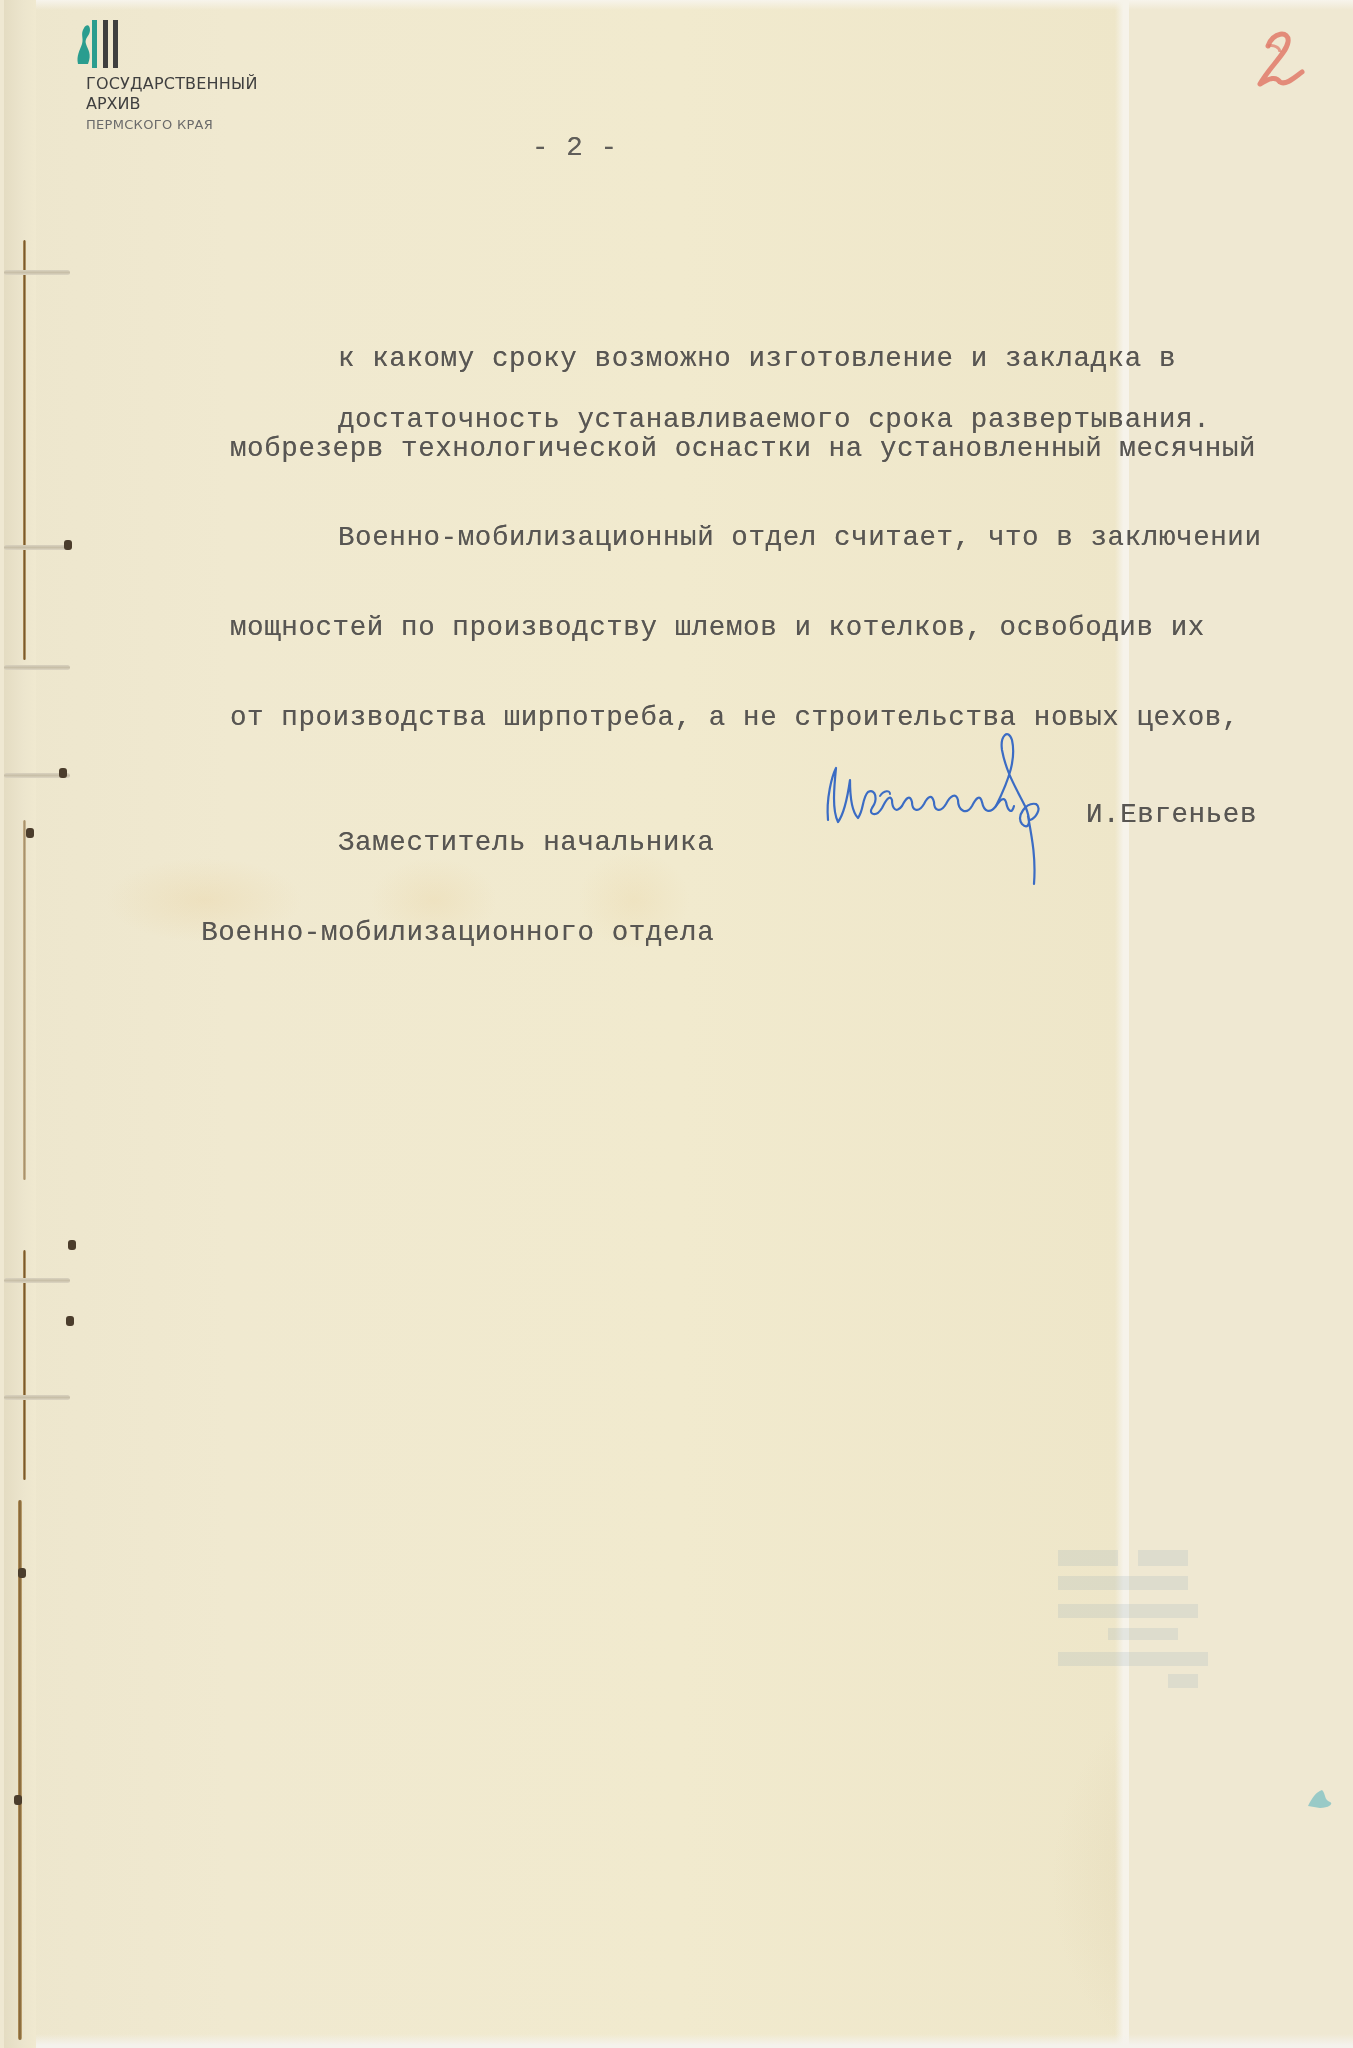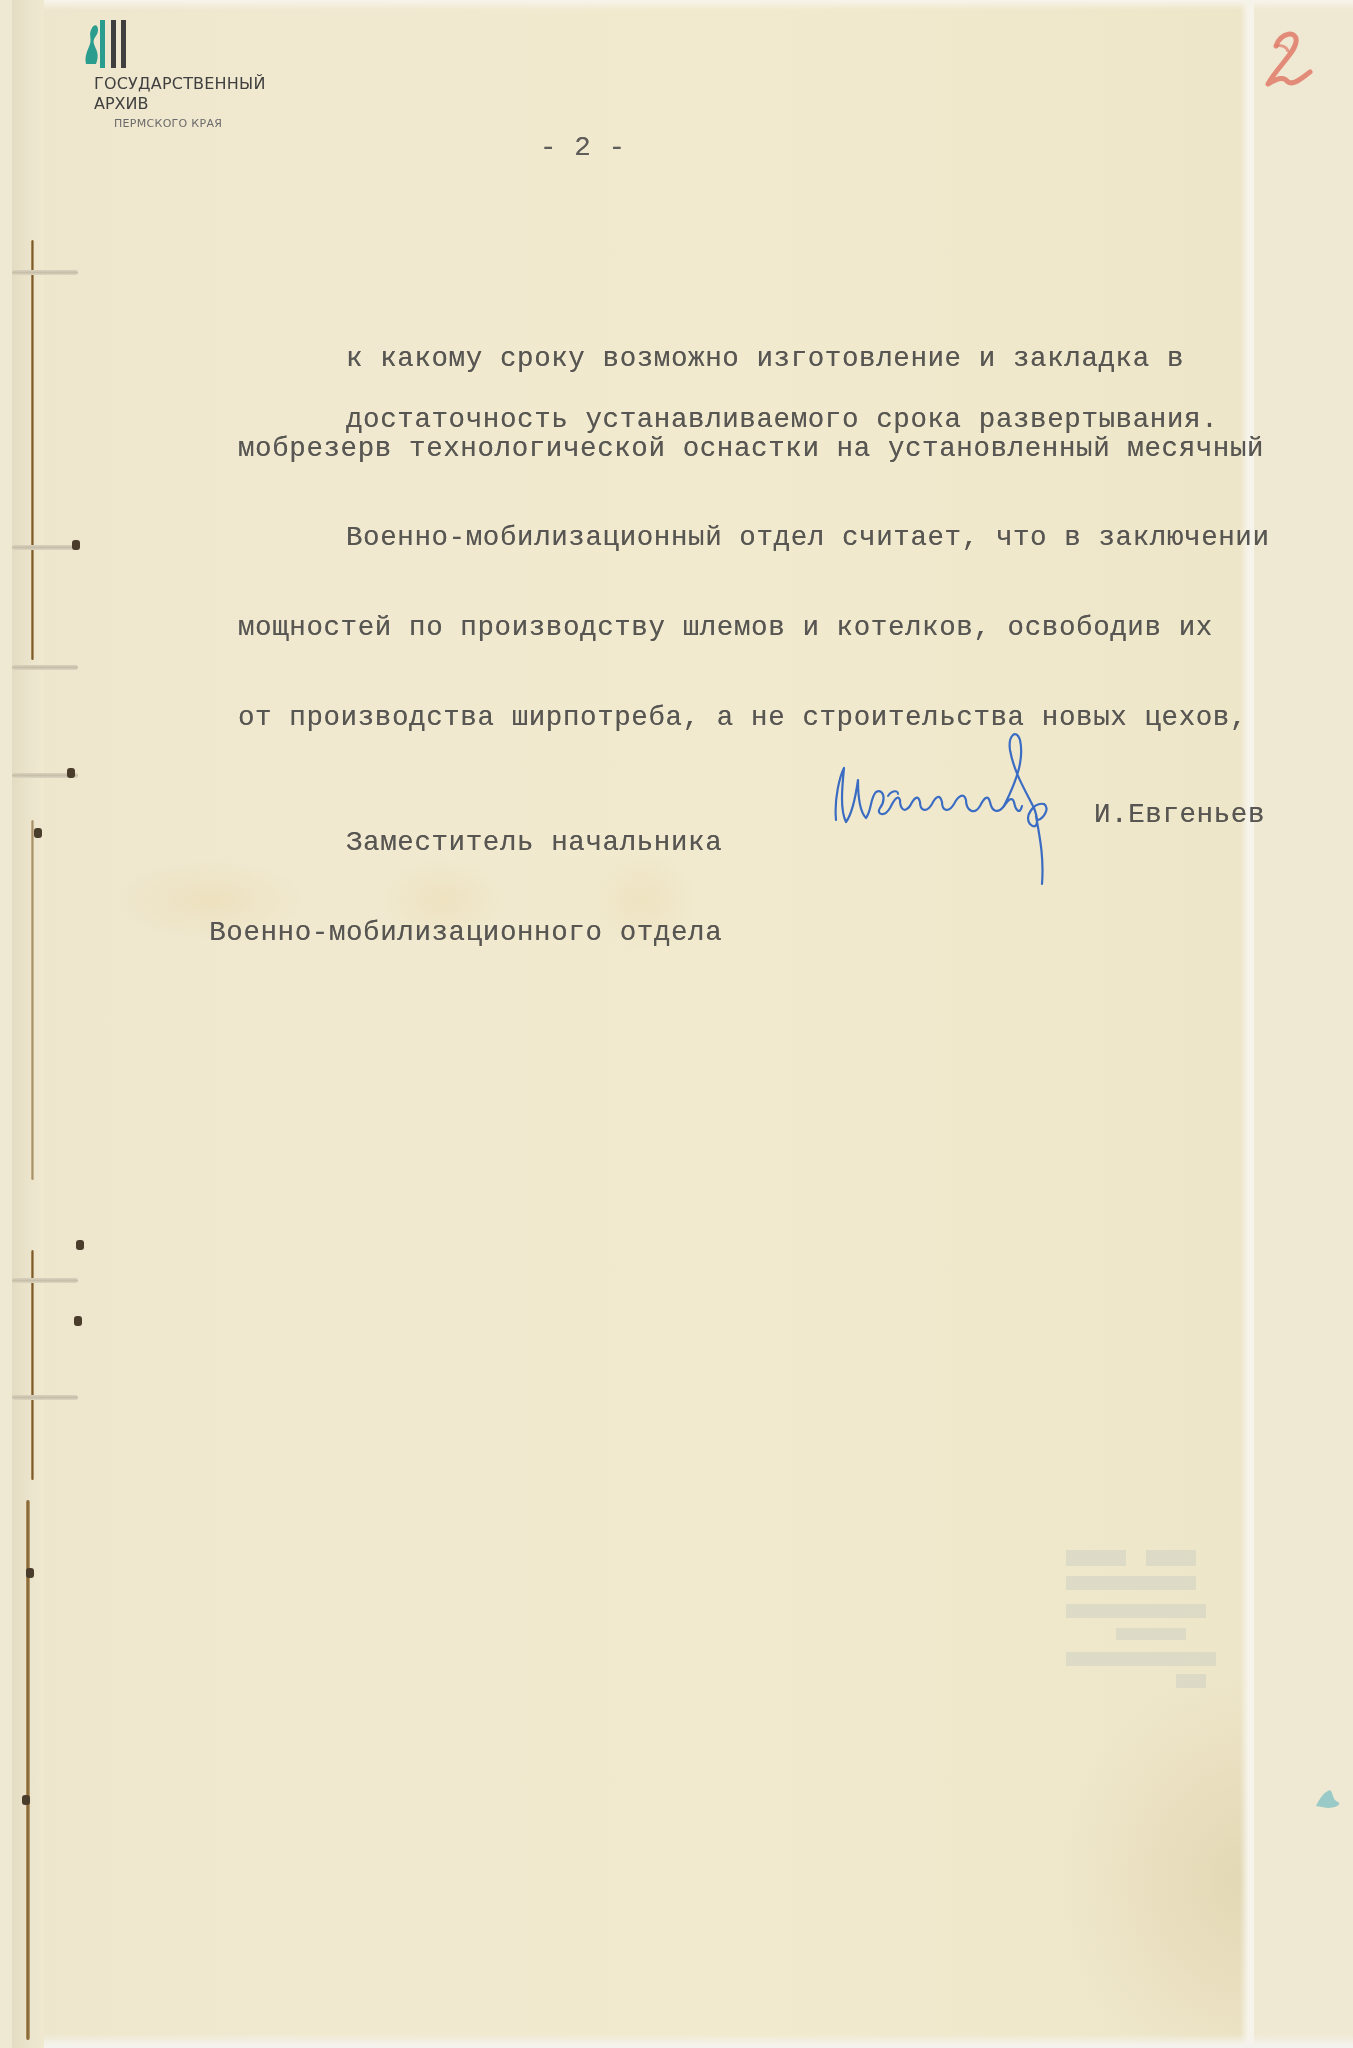--- a/index.html
+++ b/index.html
@@ -2,21 +2,21 @@
 <html><head>
 <meta charset="utf-8">
 <style>
   html, body { margin: 0; padding: 0; }
   body {
     width: 1353px; height: 2048px; overflow: hidden; position: relative;
     background: #efe8d2;
     font-family: "Liberation Mono", "DejaVu Sans Mono", monospace;
   }
   .page {
-    position: absolute; left: 12px; top: 0; width: 1242px; height: 2048px;
+    position: absolute; left: 4px; top: 0; width: 1125px; height: 2048px;
     background:
       radial-gradient(ellipse 260px 300px at 1230px 1880px, rgba(200,180,130,0.28), rgba(0,0,0,0) 70%),
       radial-gradient(ellipse 140px 60px at 200px 900px, rgba(230,200,140,0.25), rgba(0,0,0,0) 70%),
       radial-gradient(ellipse 90px 60px at 430px 900px, rgba(230,200,140,0.22), rgba(0,0,0,0) 70%),
       radial-gradient(ellipse 80px 70px at 630px 900px, rgba(230,200,140,0.20), rgba(0,0,0,0) 70%),
       linear-gradient(90deg, #ede6cd 0%, #f0e9d0 20%, #f1eace 60%, #eee6c9 100%);
   }
   .top-edge { position: absolute; left: 0; top: 0; width: 1353px; height: 10px;
     background: linear-gradient(180deg, #f7f4ec 0%, rgba(247,244,236,0) 100%); }
   .right-edge { position: absolute; right: 0; top: 0; width: 14px; height: 2048px;
@@ -34,21 +34,21 @@
   .thread-knot { position: absolute; width: 8px; height: 10px; border-radius: 3px; background: #4b3d2c; }
 
   
   .logo { position: absolute; left: 64px; top: 16px; }
   .logo-mark { position: absolute; left: 4px; top: 0; width: 60px; height: 56px; }
   .logo-line1 { position: absolute; left: 18px; top: 58px; font-family: "DejaVu Sans", sans-serif;
     font-size: 16px; color: #3f3f3f; letter-spacing: 0.2px; white-space: nowrap; }
   .logo-line2 { position: absolute; left: 18px; top: 78px; font-family: "DejaVu Sans", sans-serif;
     font-size: 16px; color: #3f3f3f; white-space: nowrap; }
   .logo-line3 { position: absolute; left: 18px; top: 101px; font-family: "DejaVu Sans", sans-serif;
-    font-size: 11px; color: #6a6a6a; white-space: nowrap; letter-spacing: 0.3px; margin-left: 20px; }
+    font-size: 13px; color: #6a6a6a; white-space: nowrap; letter-spacing: 0.3px; }
 
   
   .folio { position: absolute; left: 1246px; top: 26px; width: 60px; height: 70px; }
 
   
   .typed { position: absolute; color: #585653; font-size: 27.5px; line-height: 30px;
     white-space: pre; letter-spacing: 0.6px; text-shadow: 0 0 0.6px rgba(60,58,55,0.6); }
   .page-number { left: 528px; top: 133px; color: #605e5a; }
   .p1 { left: 226px; top: 284px; }
   .p1 span, .p3 span { display: block; }

